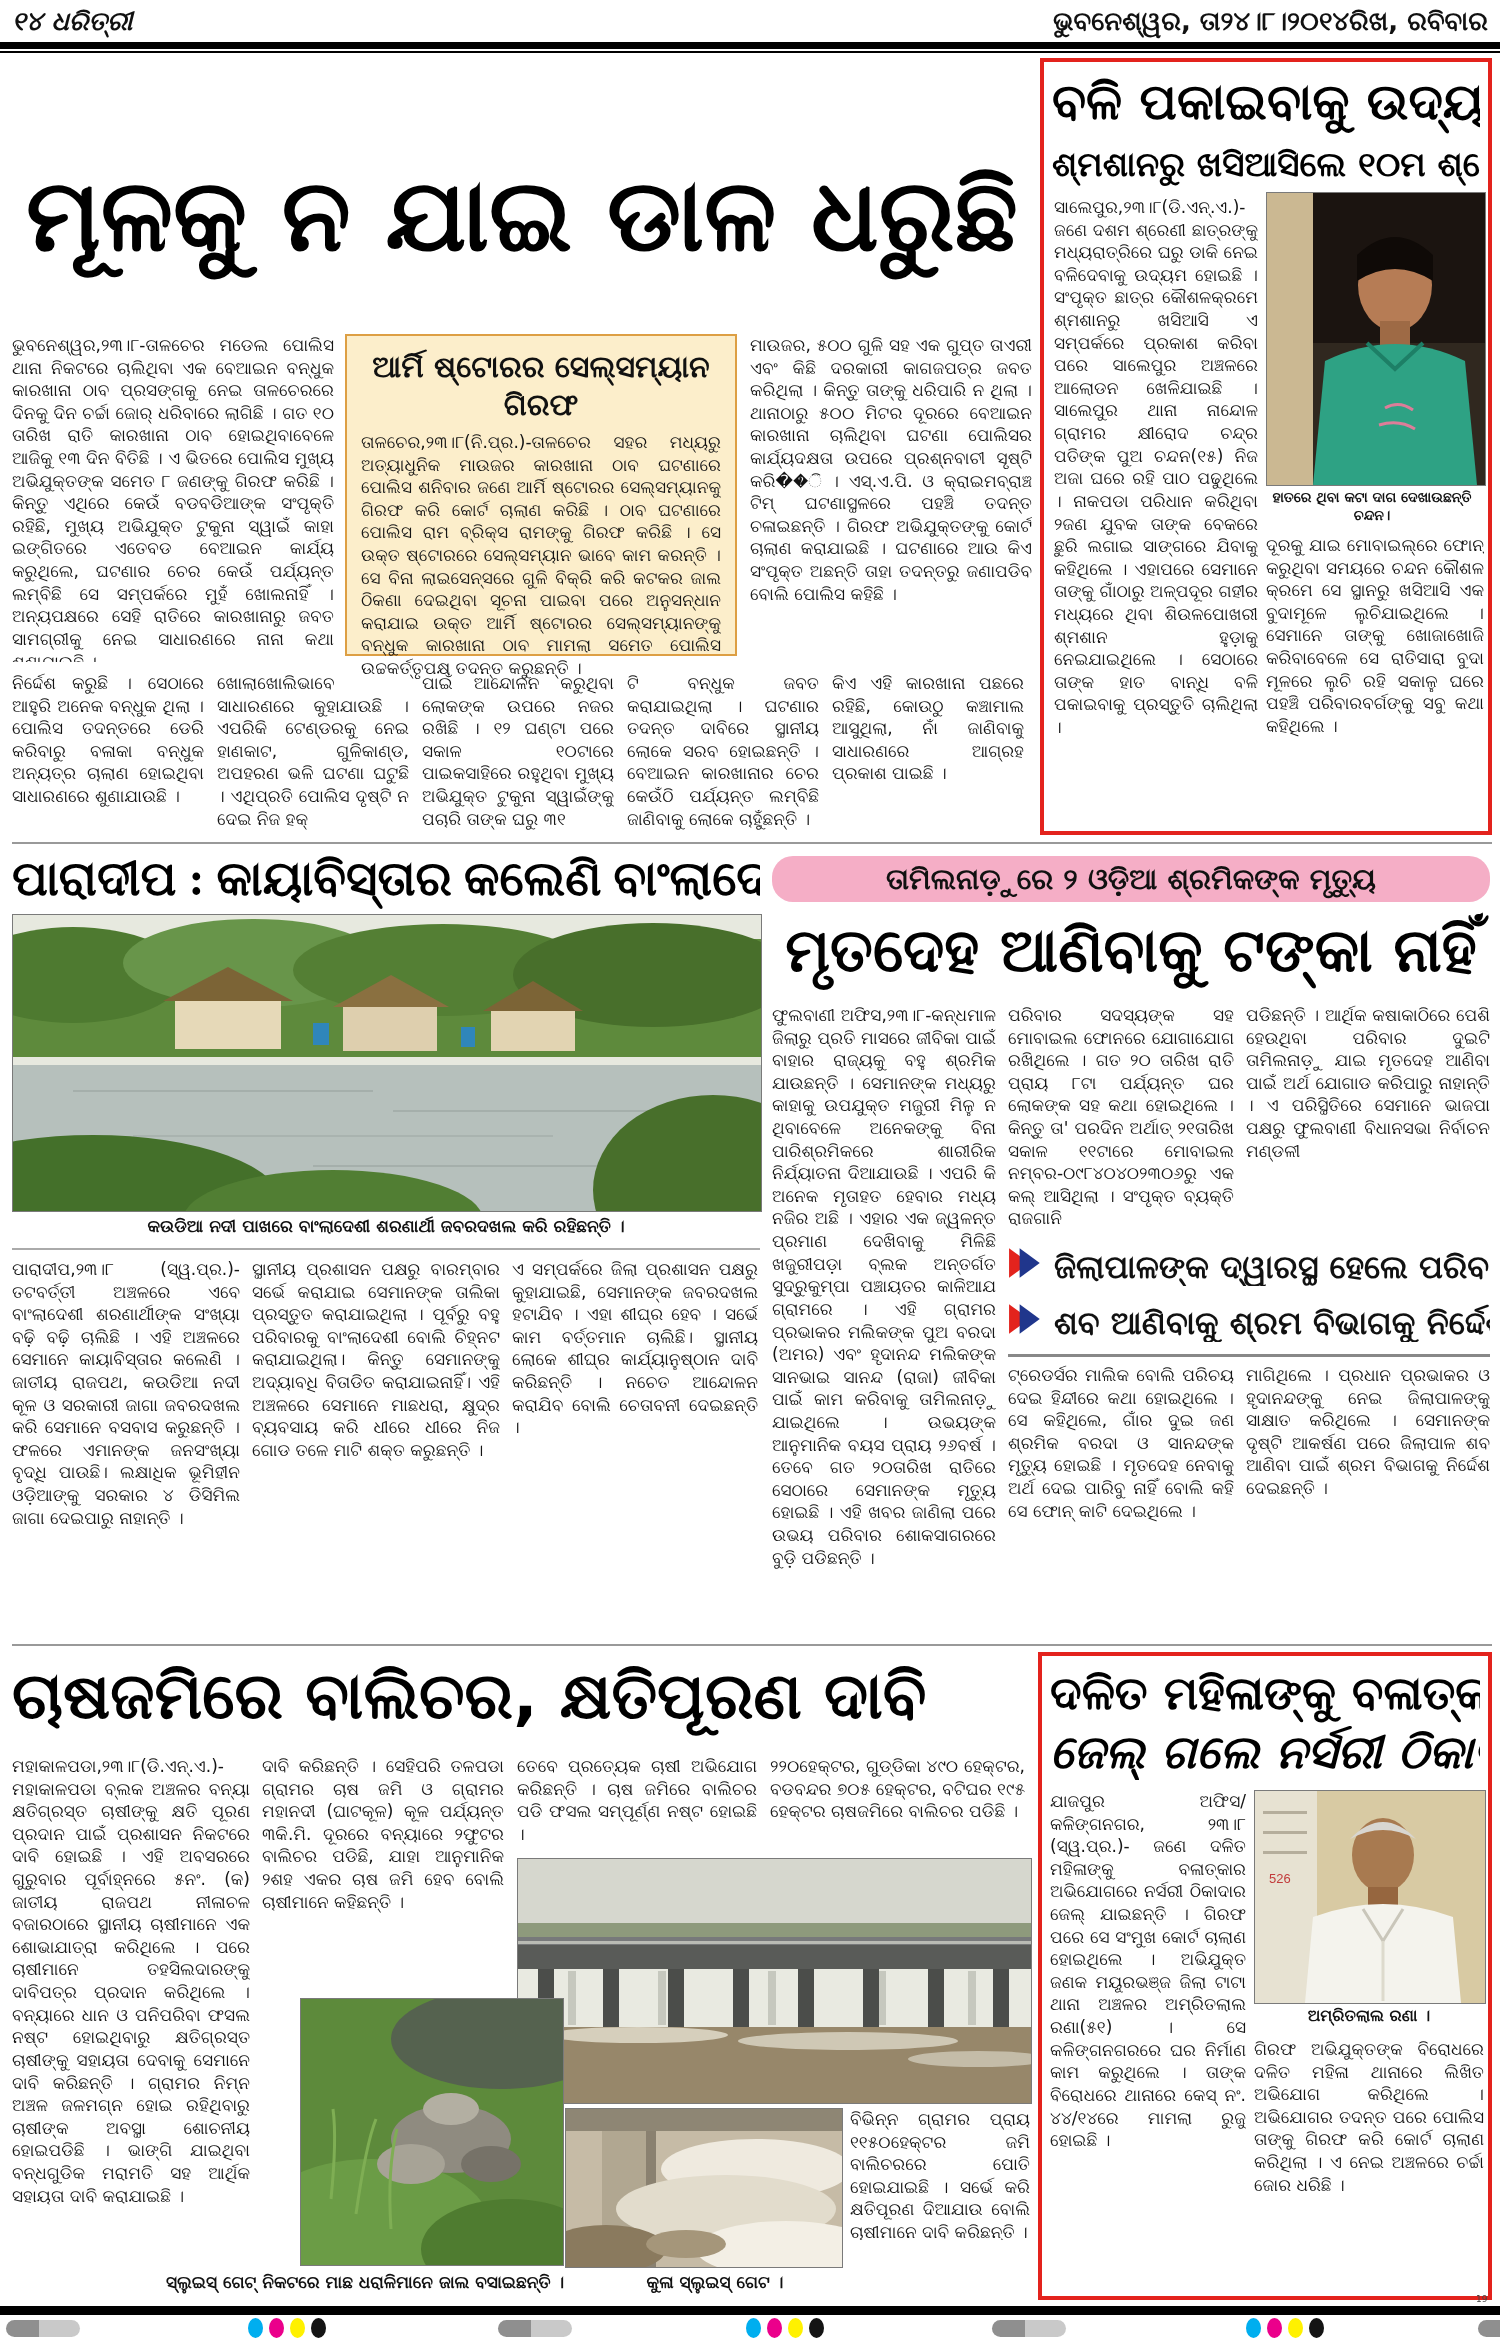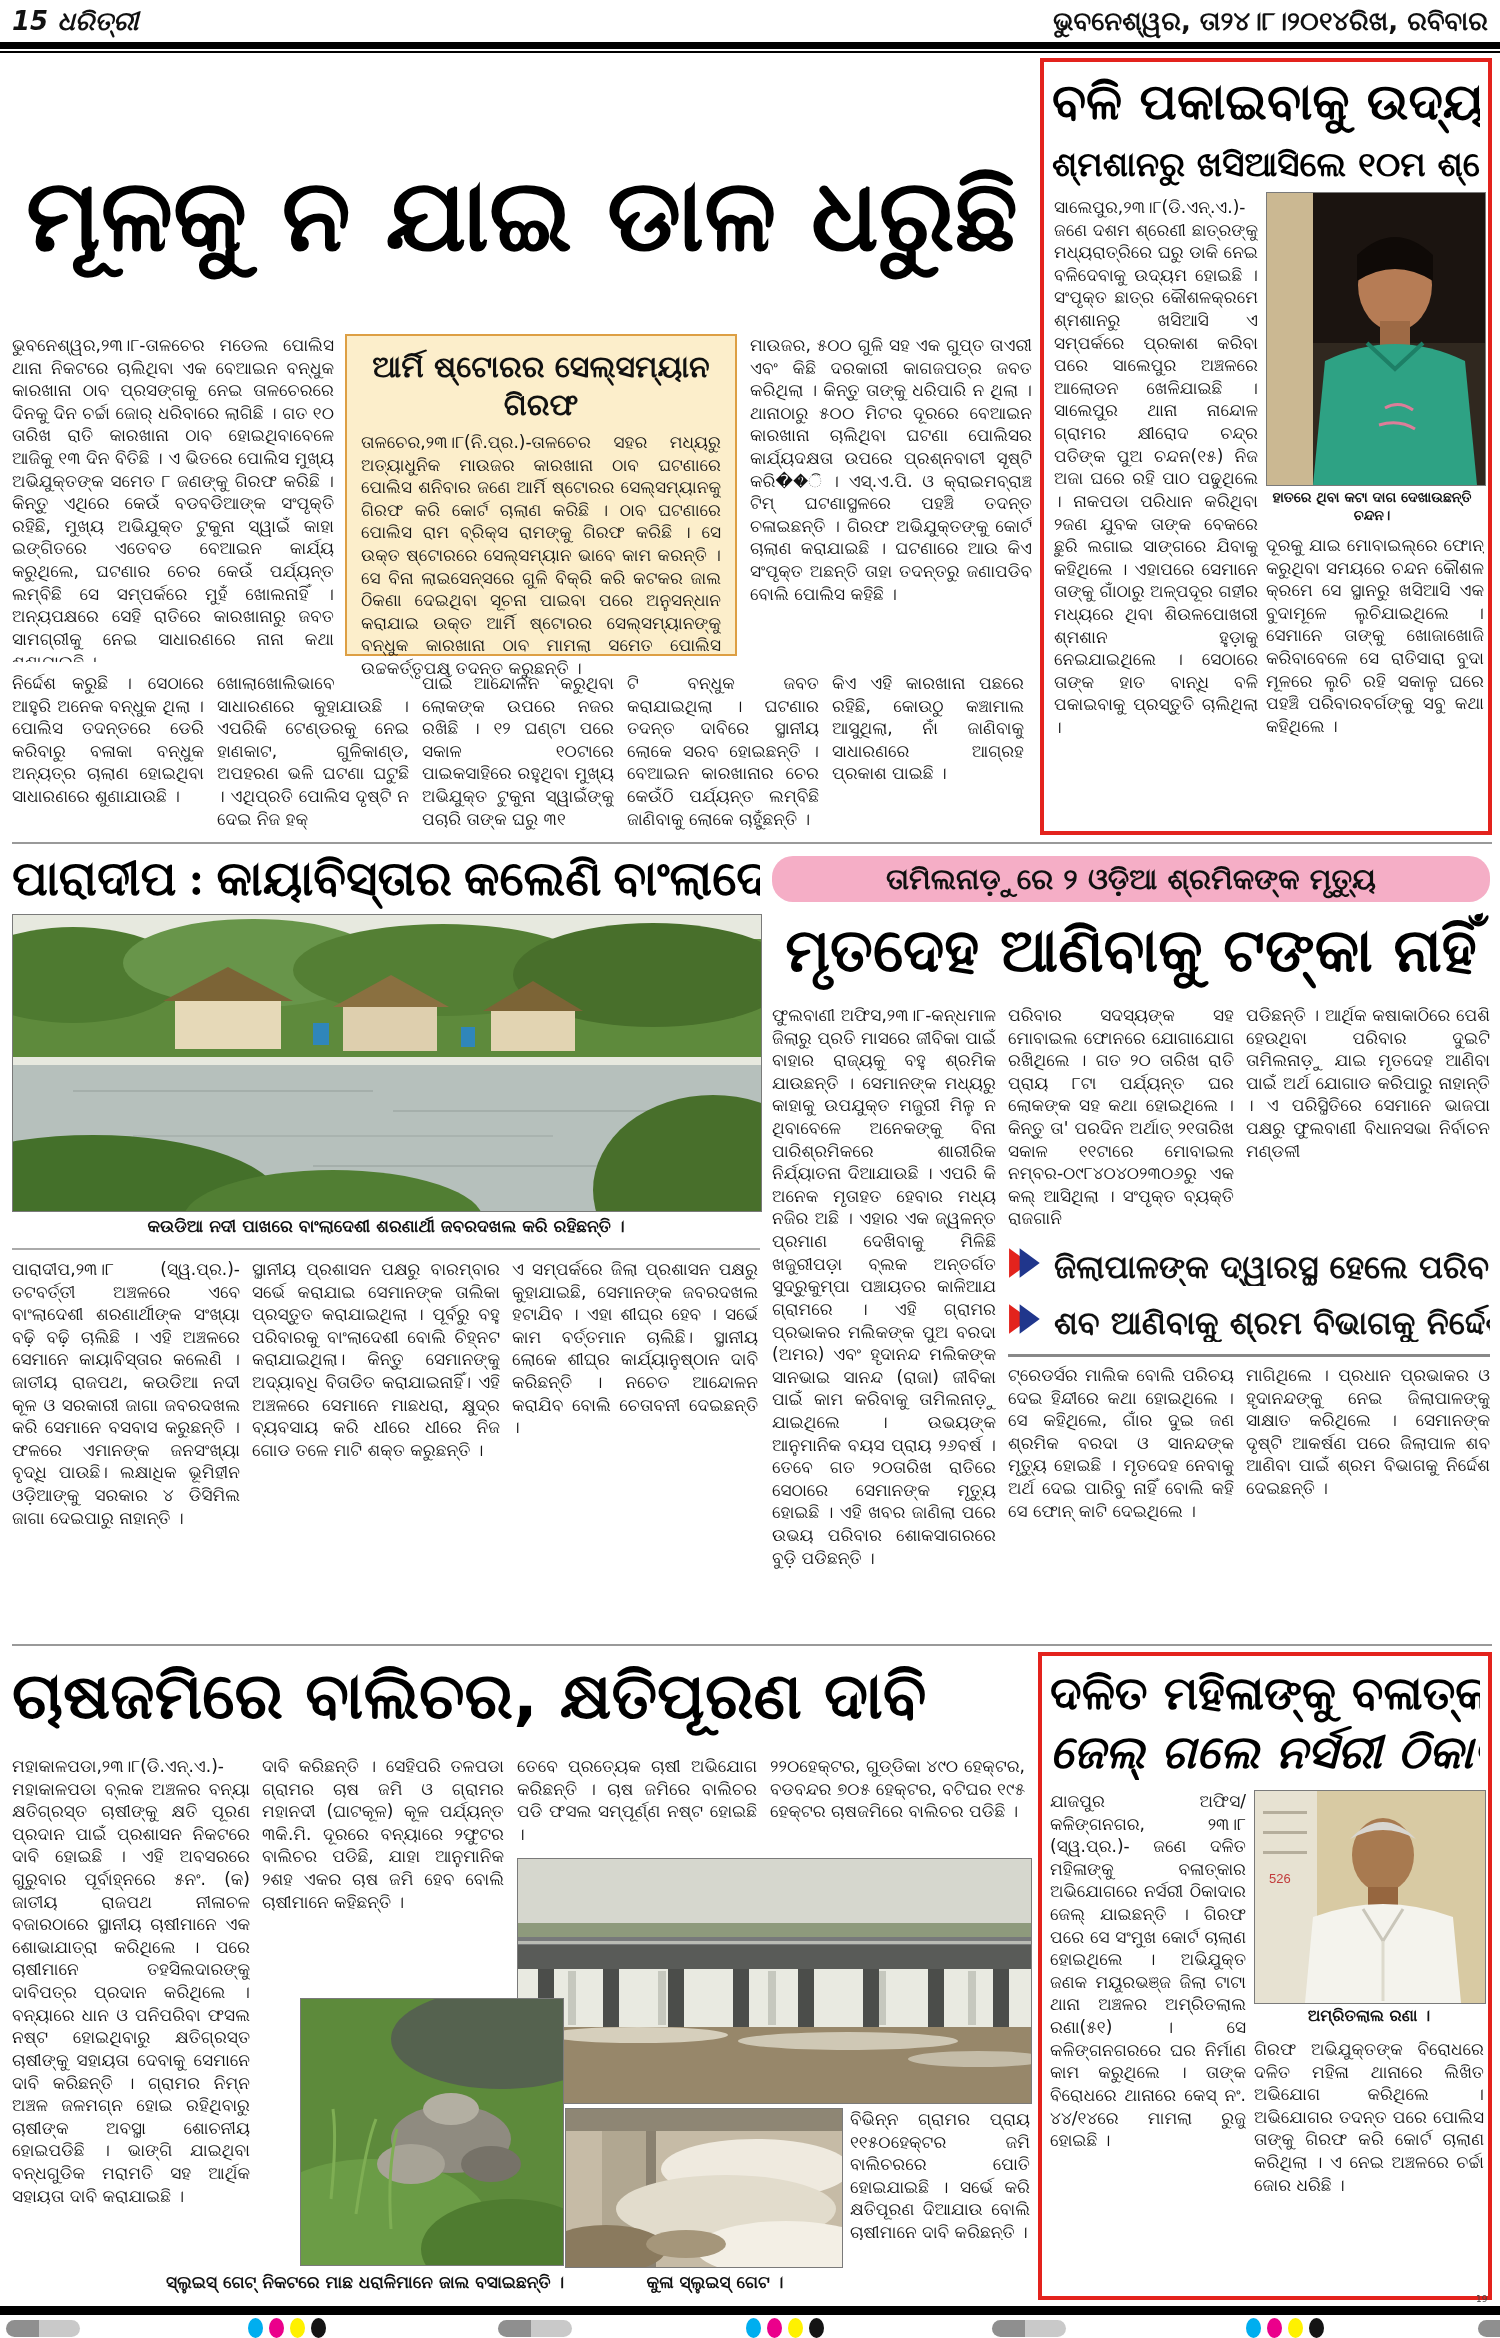--- a/index.html
+++ b/index.html
@@ -24,21 +24,21 @@
   .dot{width:15px;height:20px;border-radius:50%;}
   .boxed{background:#fceecb;border:2px solid #dd9f44;box-sizing:border-box;padding:12px 14px;}
   .boxed h3{margin:0 0 8px 0;font-size:30px;line-height:1.25;text-align:center;font-weight:800;overflow:hidden;}
   .barnum{font-size:9px;color:#444;}
 </style>
 </head>
 <body>
 
 <div class="page">
 
-  <div class="abs" style="left:12px;top:6px;width:320px;height:34px;font-size:26px;font-weight:800;font-style:italic;overflow:hidden;">15 ଧରିତ୍ରୀ</div>
+  <div class="abs" style="left:12px;top:6px;width:320px;height:34px;font-size:26px;font-weight:800;font-style:italic;overflow:hidden;">୧୪ ଧରିତ୍ରୀ</div>
   <div class="abs" style="left:800px;top:6px;width:688px;height:34px;font-size:26px;font-weight:800;text-align:right;overflow:hidden;">ଭୁବନେଶ୍ୱର, ତା୨୪।୮।୨୦୧୪ରିଖ, ରବିବାର</div>
   <div class="abs blackbar" style="left:0;top:42px;width:1500px;height:7px;"></div>
   <div class="abs blackbar" style="left:0;top:51px;width:1500px;height:2px;"></div>
 
   <h1 class="abs hl" style="left:12px;top:126px;width:1020px;height:188px;font-size:100px;line-height:180px;white-space:nowrap;">ମୂଳକୁ ନ ଯାଇ ଡାଳ ଧରୁଛି</h1>
 
   <div class="abs jt" style="left:12px;top:334px;width:322px;height:328px;">ଭୁବନେଶ୍ୱର,୨୩।୮-ତାଳଚେର ମଡେଲ ପୋଲିସ ଥାନା ନିକଟରେ ଚାଲିଥିବା ଏକ ବେଆଇନ ବନ୍ଧୁକ କାରଖାନା ଠାବ ପ୍ରସଙ୍ଗକୁ ନେଇ ତାଳଚେରରେ ଦିନକୁ ଦିନ ଚର୍ଚ୍ଚା ଜୋର୍ ଧରିବାରେ ଲାଗିଛି । ଗତ ୧୦ ତାରିଖ ରାତି କାରଖାନା ଠାବ ହୋଇଥିବାବେଳେ ଆଜିକୁ ୧୩ ଦିନ ବିତିଛି । ଏ ଭିତରେ ପୋଲିସ ମୁଖ୍ୟ ଅଭିଯୁକ୍ତଙ୍କ ସମେତ ୮ ଜଣଙ୍କୁ ଗିରଫ କରିଛି । କିନ୍ତୁ ଏଥିରେ କେଉଁ ବଡବଡିଆଙ୍କ ସଂପୃକ୍ତି ରହିଛି, ମୁଖ୍ୟ ଅଭିଯୁକ୍ତ ଟୁକୁନା ସ୍ୱାଇଁ କାହା ଇଙ୍ଗିତରେ ଏତେବଡ ବେଆଇନ କାର୍ଯ୍ୟ କରୁଥିଲେ, ଘଟଣାର ଚେର କେଉଁ ପର୍ଯ୍ୟନ୍ତ ଲମ୍ବିଛି ସେ ସମ୍ପର୍କରେ ମୁହଁ ଖୋଲନାହିଁ । ଅନ୍ୟପକ୍ଷରେ ସେହି ରାତିରେ କାରଖାନାରୁ ଜବତ ସାମଗ୍ରୀକୁ ନେଇ ସାଧାରଣରେ ନାନା କଥା ଶୁଣାଯାଉଛି ।</div>
 
   <div class="abs boxed" style="left:345px;top:334px;width:392px;height:322px;">
     <h3>ଆର୍ମି ଷ୍ଟୋରର ସେଲ୍ସମ୍ୟାନ ଗିରଫ</h3>

